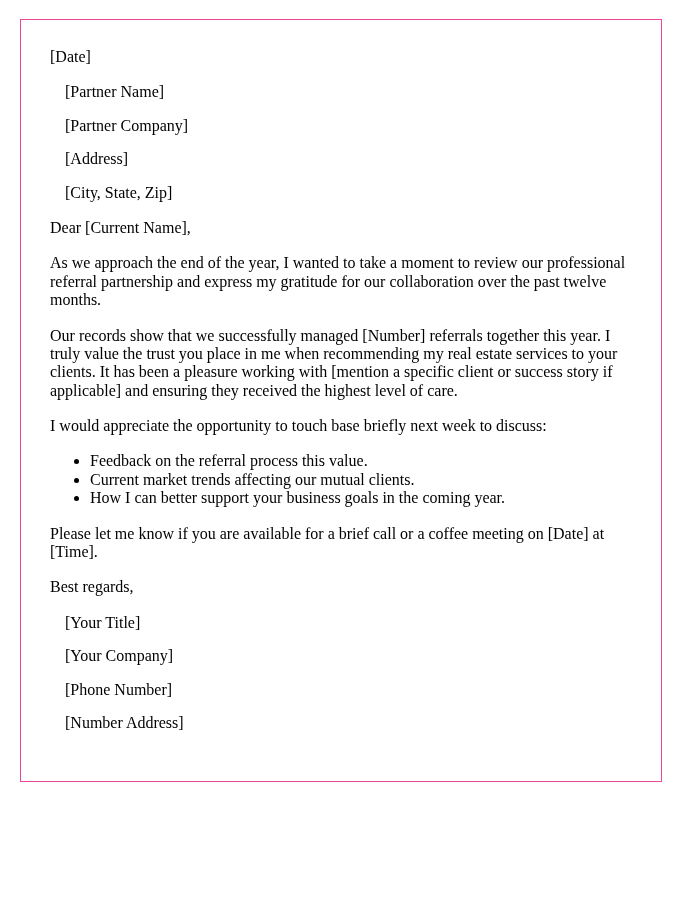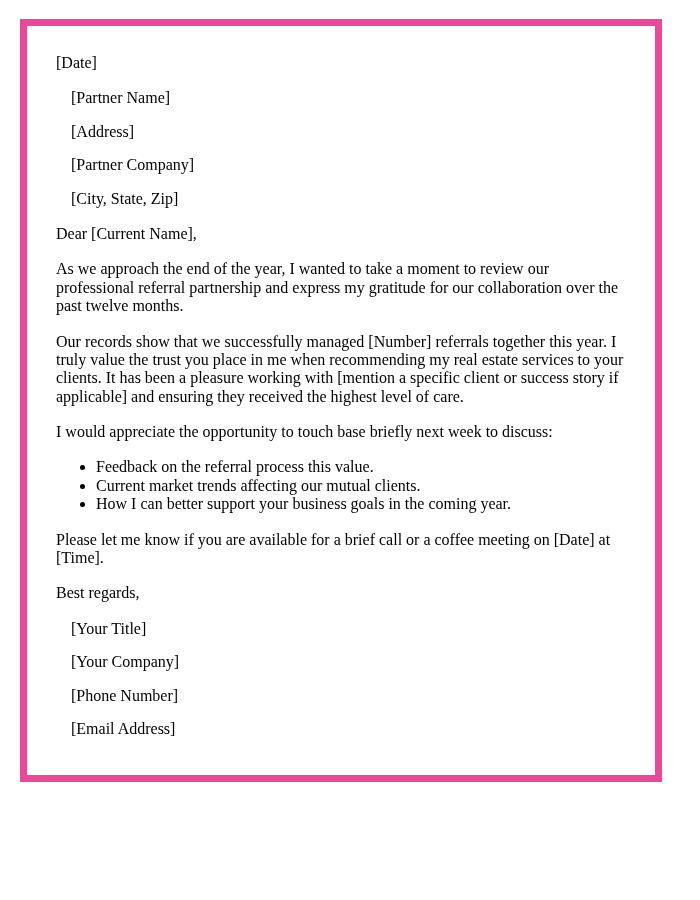--- a/index.html
+++ b/index.html
@@ -15,21 +15,21 @@
     font-family: "Liberation Serif", "DejaVu Serif", serif;
     color: #000000;
   }
   .letter-page {
     position: absolute;
     left: 20px;
     top: 19px;
     width: 642px;
     height: 763px;
     background: #ffffff;
-    border: 7px solid #ec4899;
+    border: 1px solid #ec4899;
     padding: 28px 30px 0 29px;
     font-size: 16px;
     line-height: 1.15;
     overflow: hidden;
   }
   .block {
     margin: 0 0 17px 0;
   }
   .line {
     margin: 15px;
@@ -45,22 +45,22 @@
 </style>
 </head>
 <body>
 
 <div class="letter-page">
 
   <div class="block">[Date]</div>
 
   <div class="block">
     <div class="line">[Partner Name]</div>
+    <div class="line">[Partner Company]</div>
     <div class="line">[Address]</div>
-    <div class="line">[Partner Company]</div>
     <div class="line">[City, State, Zip]</div>
   </div>
 
   <div class="block">Dear [Current Name],</div>
 
   <div class="block">As we approach the end of the year, I wanted to take a moment to review our professional referral partnership and express my gratitude for our collaboration over the past twelve months.</div>
 
   <div class="block">Our records show that we successfully managed [Number] referrals together this year. I truly value the trust you place in me when recommending my real estate services to your clients. It has been a pleasure working with [mention a specific client or success story if applicable] and ensuring they received the highest level of care.</div>
 
   <div class="block">I would appreciate the opportunity to touch base briefly next week to discuss:</div>
@@ -73,16 +73,16 @@
 
   <div class="block">Please let me know if you are available for a brief call or a coffee meeting on [Date] at [Time].</div>
 
 
   <div class="block">Best regards,</div>
 
   <div class="block">
     <div class="line">[Your Title]</div>
     <div class="line">[Your Company]</div>
     <div class="line">[Phone Number]</div>
-    <div class="line">[Email Address]</div>
+    <div class="line">[Number Address]</div>
   </div>
 
 </div>
 
 </body></html>

